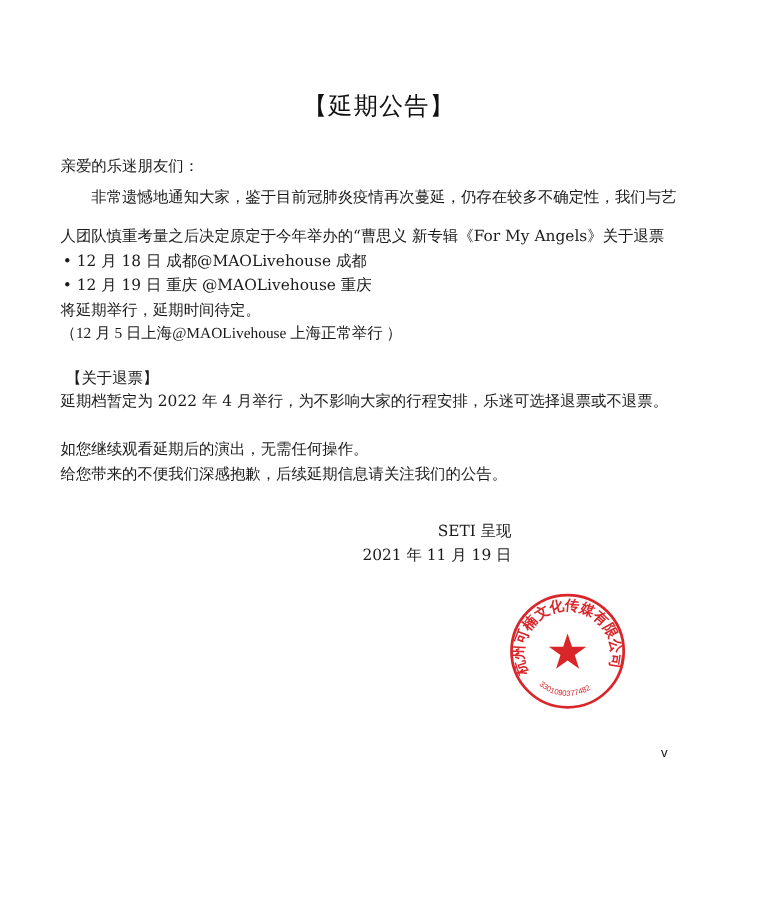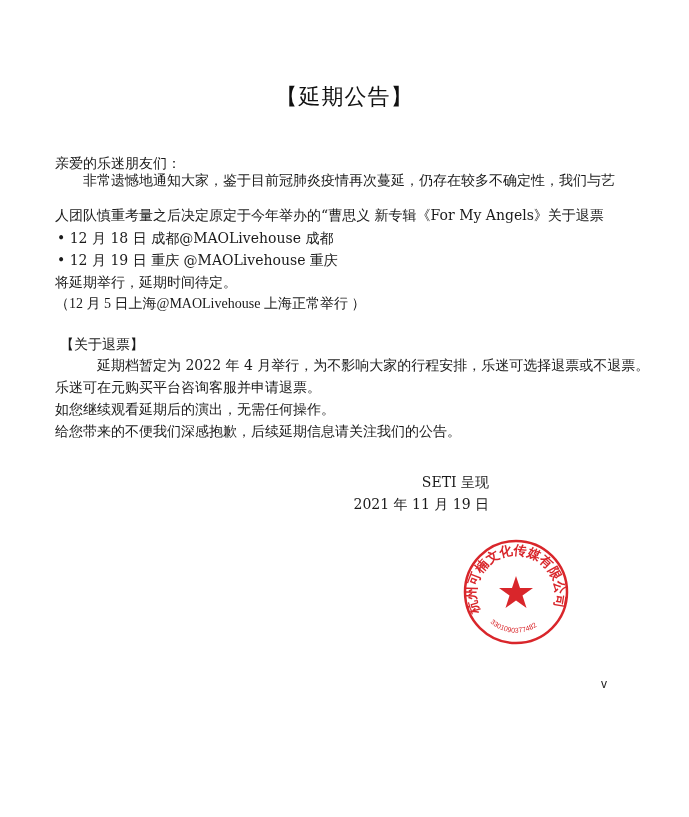--- a/index.html
+++ b/index.html
@@ -1,53 +1,52 @@
 <!DOCTYPE html>
 <html><head>
   <meta charset="utf-8">
   <style>
     html, body { margin: 0; padding: 0; background: #ffffff; }
     body {
       width: 689px; height: 817px; position: relative; overflow: hidden;
       font-family: "DejaVu Serif", "Liberation Serif", serif;
       color: #1a1a1a;
     }
-    .page { position: absolute; left: 0; top: 0; width: 547px; height: 817px; background: #fff; padding-left: 24px; }
+    .page { position: absolute; left: 0; top: 0; width: 547px; height: 817px; background: #fff; }
     .title {
       position: absolute; left: 0; width: 689px; top: 82px; text-align: center;
       font-size: 22px; letter-spacing: 1px; color: #111;
     }
     .line {
       position: absolute; left: 55px; font-size: 14px; line-height: 20px; white-space: nowrap; color: #1a1a1a;
     }
     .right { position: absolute; font-size: 14px; white-space: nowrap; }
     .seal {
       position: absolute; left: 462px; top: 538px; width: 108px; height: 108px;
     }
     .v-mark { position: absolute; left: 601px; top: 677px; font-size: 12px; font-family: "Liberation Sans", sans-serif; }
   </style>
 </head>
 <body>
 
 <div class="page">
   <div class="title">【延期公告】</div>
 
-  <div class="line" style="top:141px;margin-top:12px;">亲爱的乐迷朋友们：</div>
+  <div class="line" style="top:141px;">亲爱的乐迷朋友们：</div>
 
   <div class="line" style="top:170px; left:83px;">非常遗憾地通知大家，鉴于目前冠肺炎疫情再次蔓延，仍存在较多不确定性，我们与艺</div>
   <div class="line" style="top:205px;">人团队慎重考量之后决定原定于今年举办的“曹思义  新专辑《For My Angels》关于退票</div>
 
   <div class="line" style="top:228px; left:57px;">• 12 月 18 日  成都@MAOLivehouse 成都</div>
   <div class="line" style="top:250px; left:57px;">• 12 月 19 日  重庆 @MAOLivehouse 重庆</div>
   <div class="line" style="top:272px;">将延期举行，延期时间待定。</div>
   <div class="line" style="top:294px;font-family:Liberation Serif, serif;">（12 月 5 日上海@MAOLivehouse 上海正常举行  ）</div>
 
   <div class="line" style="top:334px; left:60px;">【关于退票】</div>
-  <div class="line" style="top:355px;margin-left:42px;">延期档暂定为 2022 年 4 月举行，为不影响大家的行程安排，乐迷可选择退票或不退票。</div>
-  <div class="line" style="top:377px;">乐迷可在元购买平台咨询客服并申请退票。</div>
+  <div class="line" style="top:355px;">延期档暂定为 2022 年 4 月举行，为不影响大家的行程安排，乐迷可选择退票或不退票。</div>
   <div class="line" style="top:399px;">如您继续观看延期后的演出，无需任何操作。</div>
   <div class="line" style="top:421px;">给您带来的不便我们深感抱歉，后续延期信息请关注我们的公告。</div>
 
   <div class="right" style="top:452px; right:82px;margin-top:44px;">2021 年 11 月 19 日</div>
   <div class="right" style="top:474px; right:82px;">SETI  呈现</div>
 
   <svg class="seal" viewBox="0 0 108 108">
     <defs>
       <path id="sealArcTop" d="M 18 74 A 40 40 0 1 1 90 74" fill="none"></path>
       <path id="sealArcBottom" d="M 24 80 A 38 38 0 0 0 84 80" fill="none"></path>

